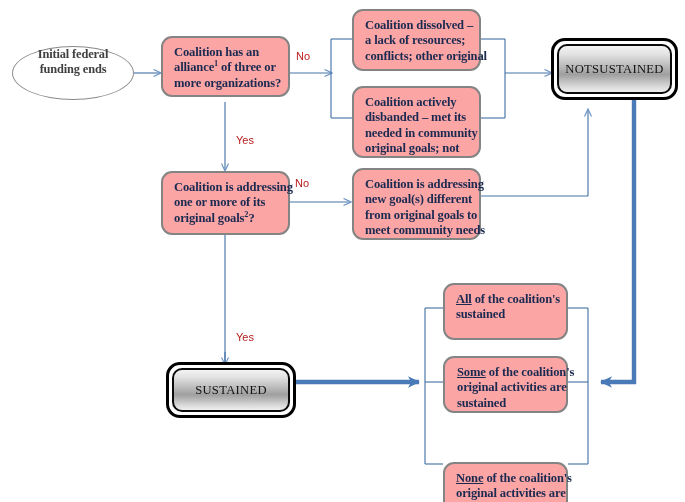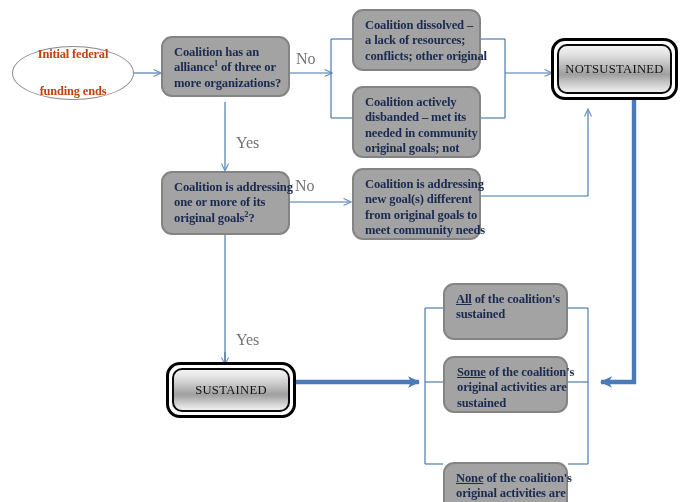--- a/index.html
+++ b/index.html
@@ -6,44 +6,44 @@
   body{font-family:"Liberation Serif",serif;}
   #canvas{position:relative;width:685px;height:502px;background:#fff;overflow:hidden;}
   svg.wires{position:absolute;left:0;top:0;width:685px;height:502px;pointer-events:none;}
 
   
   .node{
     position:absolute;
     box-sizing:border-box;
     border:2.2px solid #848484;
     border-radius:11px;
-    background:#a3a3a3;
+    background:#fca5a5;
     color:#1b2a51;
     font-weight:bold;
     font-size:12.6px;
     line-height:15.4px;
     padding:7px 9px 6px 11px;
     letter-spacing:-0.15px;
   }
   .node .ln{display:block;white-space:nowrap;}
   sup{font-size:8.4px;vertical-align:super;line-height:0;}
 
   
   .ellipse{
     position:absolute;
     box-sizing:border-box;
     border:1.7px solid #8a8a8a;
     border-radius:50%;
     background:#fff;
-    color:#c2410c;
+    color:#404040;
     font-weight:bold;
     font-size:12.4px;
     line-height:15.4px;
     display:flex;flex-direction:column;
-    align-items:center;justify-content:space-between;
+    align-items:center;justify-content:flex-start;
     letter-spacing:-0.15px;
   }
   .ellipse .ln{display:block;white-space:nowrap;}
 
   
   .terminal{
     position:absolute;
     box-sizing:border-box;
     border:3.2px solid #000;
     border-radius:14px;
@@ -61,23 +61,23 @@
     color:#121212;
     font-size:12.6px;
     line-height:15px;
     letter-spacing:0.3px;
   }
   .terminal .inner .ln{display:block;white-space:nowrap;}
 
   
   .edge-label{
     position:absolute;
-    color:#737373;
-    font-size:16px;
-    font-family:Liberation Serif, serif;
+    color:#b91c1c;
+    font-size:11px;
+    font-family:Liberation Sans, sans-serif;
     white-space:nowrap;
   }
 </style>
 </head>
 <body>
 
 <div id="canvas">
 
   <svg class="wires" viewBox="0 0 685 502">
     <defs>

